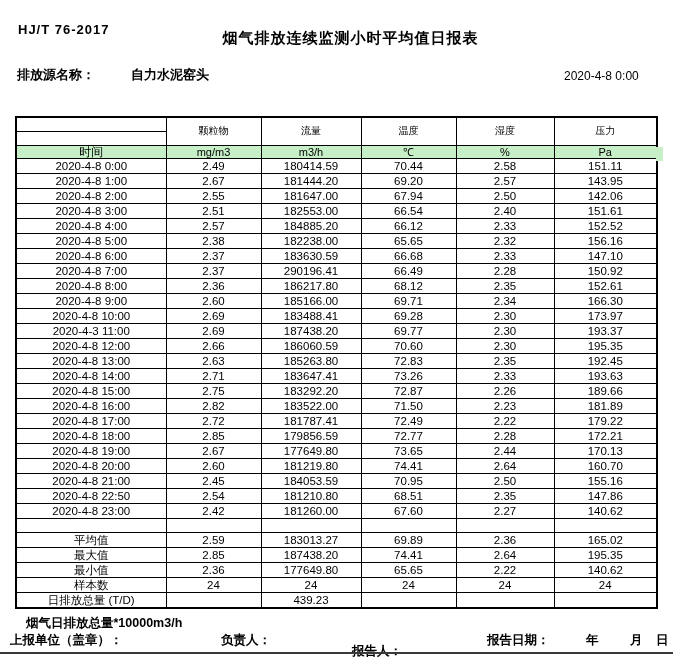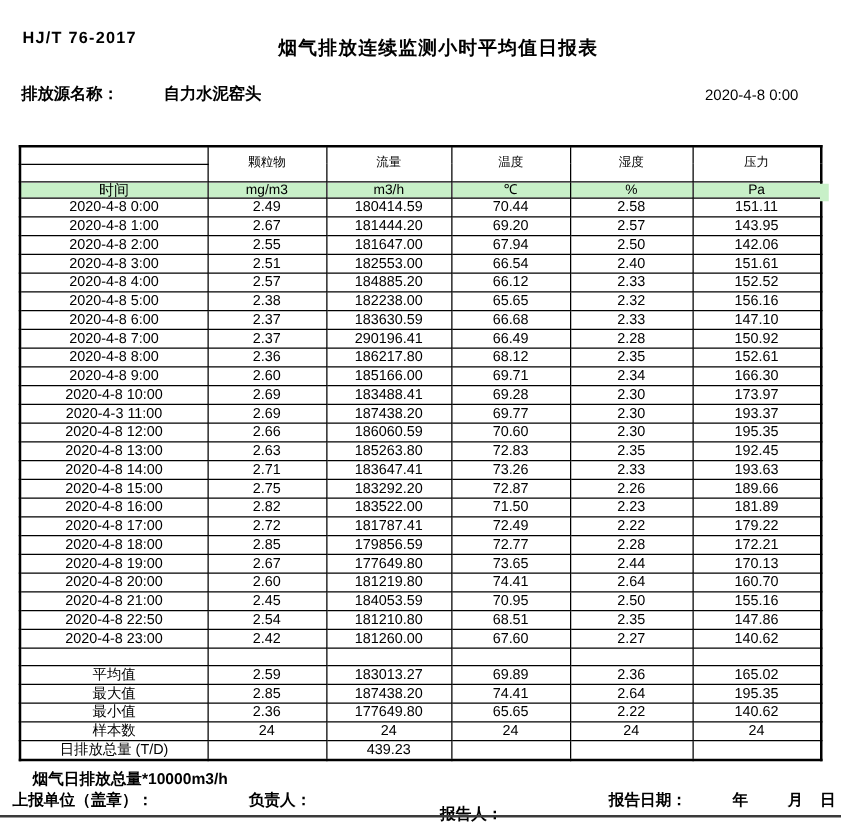--- a/index.html
+++ b/index.html
@@ -57,21 +57,21 @@
     position: absolute; left: 656px; top: 147px;
     width: 7px; height: 14px;
     background: var(--green);
   }
   .note {
     position: absolute; left: 10px; top: 615px;
     font-size: 12.5px; font-weight: bold; margin-left: 16px;
   }
   .sig { position: absolute; top: 632px; font-size: 12.5px; font-weight: bold; white-space: nowrap; }
   .sig.unit  { left: 10px; }
-  .sig.resp  { left: 199px; }
+  .sig.resp  { left: 221px; }
   .sig.rept  { left: 352px; margin-top: 11px; }
   .sig.rdate { left: 487px; }
   .sig.year  { left: 586px; }
   .sig.month { left: 630px; }
   .sig.day   { left: 656px; }
   .bottom-line {
     position: absolute; left: 0; top: 652px; width: 673px;
     border-top: 2px solid #3a3a3a;
   }
 </style>

